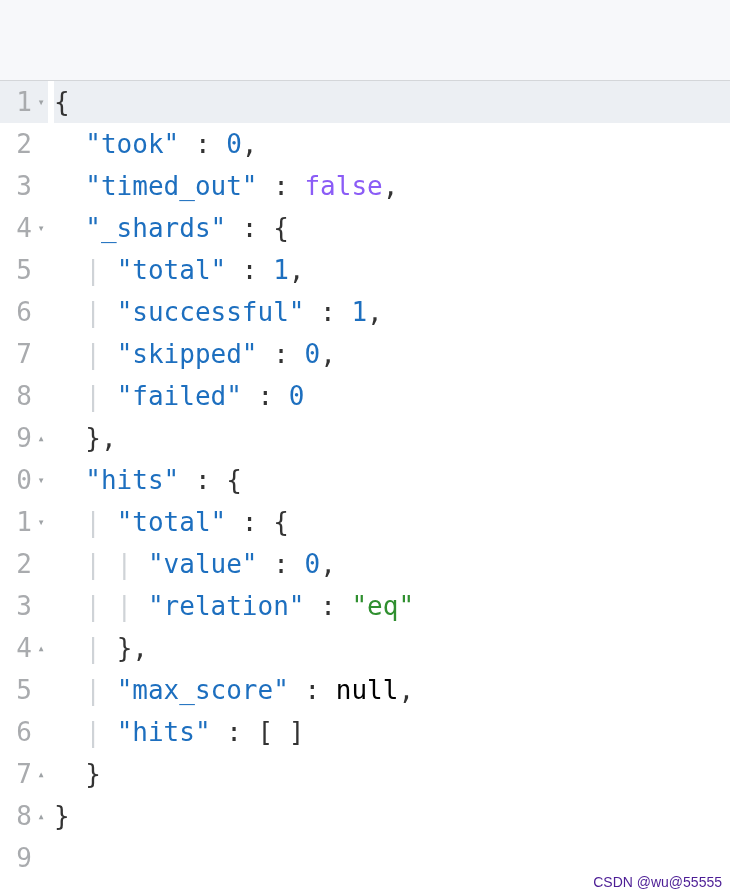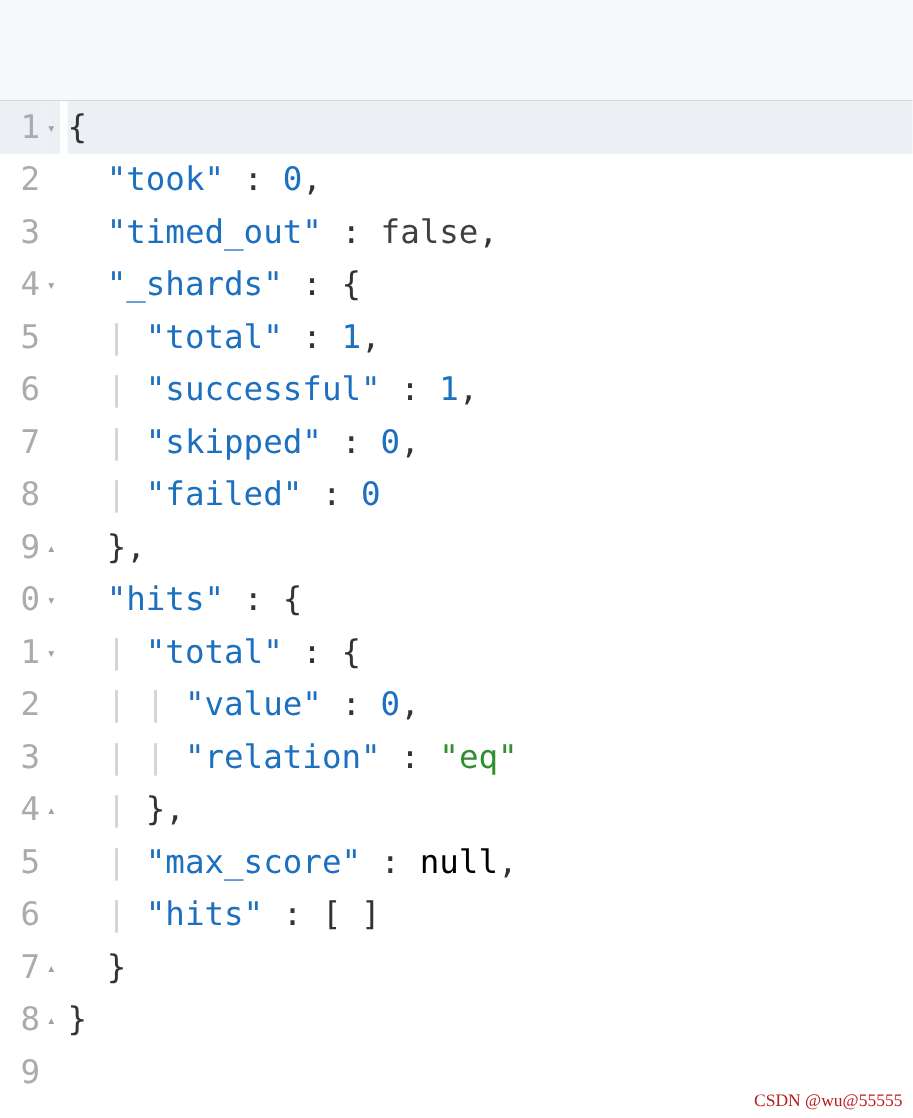--- a/index.html
+++ b/index.html
@@ -12,24 +12,24 @@
   .fold-col .f{height:42px;color:#9fa3a6;font-size:12px;display:flex;align-items:center;justify-content:center;}
   .code{flex:1 1 auto;white-space:pre;background:#ffffff;padding-left:6px;color:#333;}
   .code .row{height:42px;}
   .row.active{background:#eceff3;}
   .ln.active{background:#eceff3;}
   .f.active{background:#eceff3;}
   .p{color:#333;}               
   .k{color:#1d6fbf;}            
   .s{color:#2f8f2f;}            
   .n{color:#1d6fbf;}            
-  .b{color:#404040;}            
+  .b{color:#8b5cf6;}            
   .nl{color:#000000;}              
   .guide{color:#cfd3d7;}        
-  .watermark{position:absolute;bottom:4px;right:8px;color:#b91c1c;font-family:Liberation Serif, serif;font-size:14px;}
+  .watermark{position:absolute;bottom:4px;right:8px;color:#4c1d95;font-family:Liberation Sans, sans-serif;font-size:14px;}
 </style>
 </head>
 <body>
 
 <div class="frame">
   <div class="editor">
     <div class="gutter" id="gutter">
         <div class="ln active">1</div>
         <div class="ln">2</div>
         <div class="ln">3</div>

